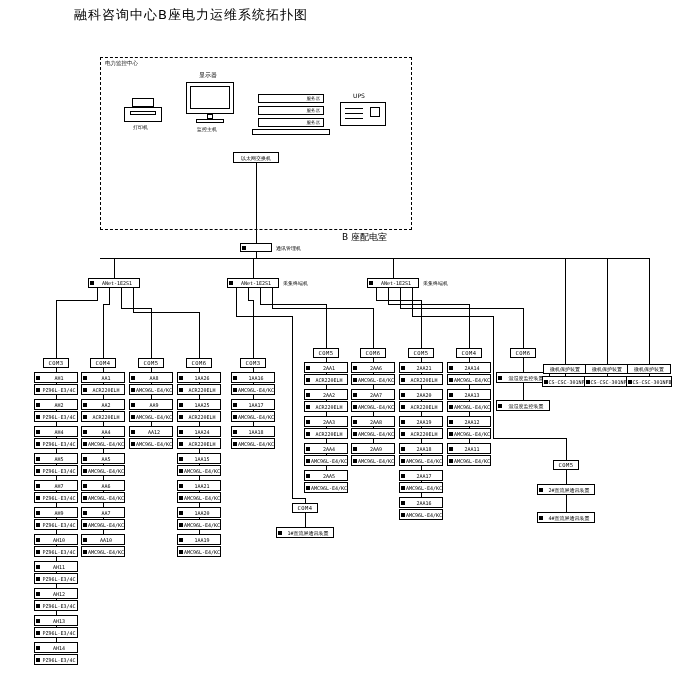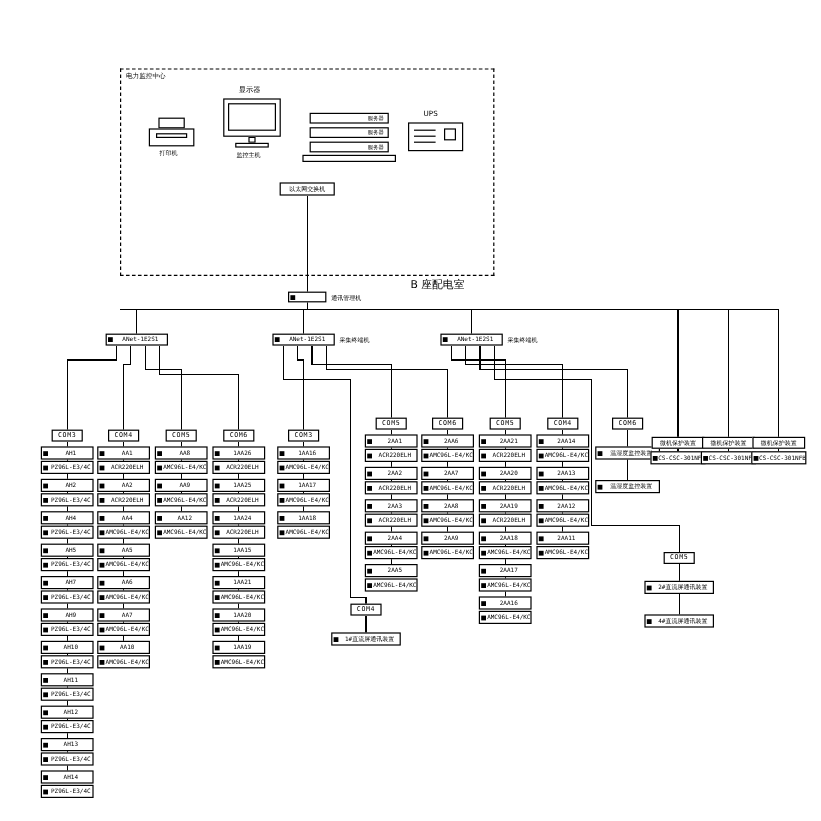--- a/index.html
+++ b/index.html
@@ -18,20 +18,21 @@
   .dbox.sq{padding-left:6px;}
   .dbox.sq::before{content:"";position:absolute;left:1px;top:50%;margin-top:-2px;width:4px;height:4px;background:#000;}
   .hdr{font-size:5.5px;letter-spacing:.5px;}
   .tlbl{position:absolute;font-size:5px;white-space:nowrap;z-index:2;}
 </style>
 </head>
 <body>
 
 <div id="canvas">
 
+  <div class="title">融科咨询中心B座电力运维系统拓扑图</div>
 
   <div class="dashed-room"></div>
 
   <svg id="wires" width="684" height="684" viewBox="0 0 684 684">
       <path d="M256,163 L256,243"></path>
       <path d="M256,252 L256,258"></path>
       <path d="M100,258 L649,258"></path>
       <path d="M114,258 L114,278"></path>
       <path d="M253,258 L253,278"></path>
       <path d="M393,258 L393,278"></path>

